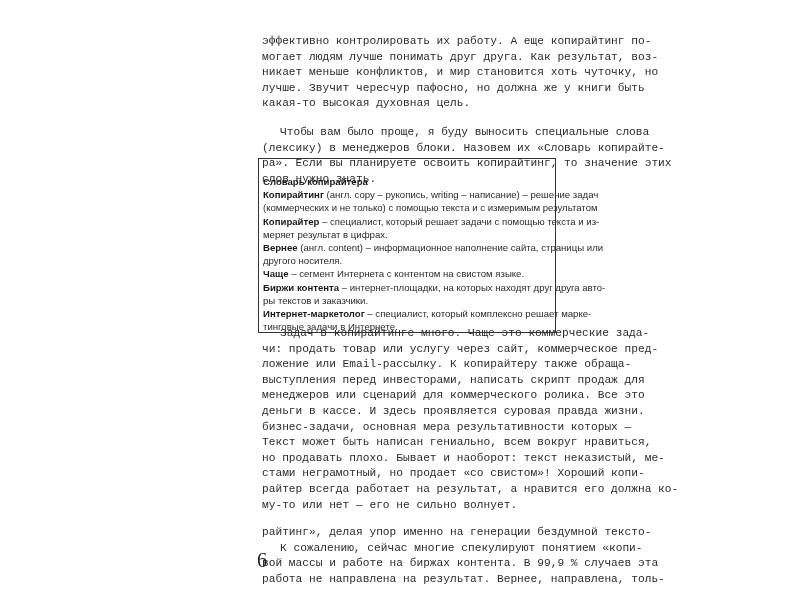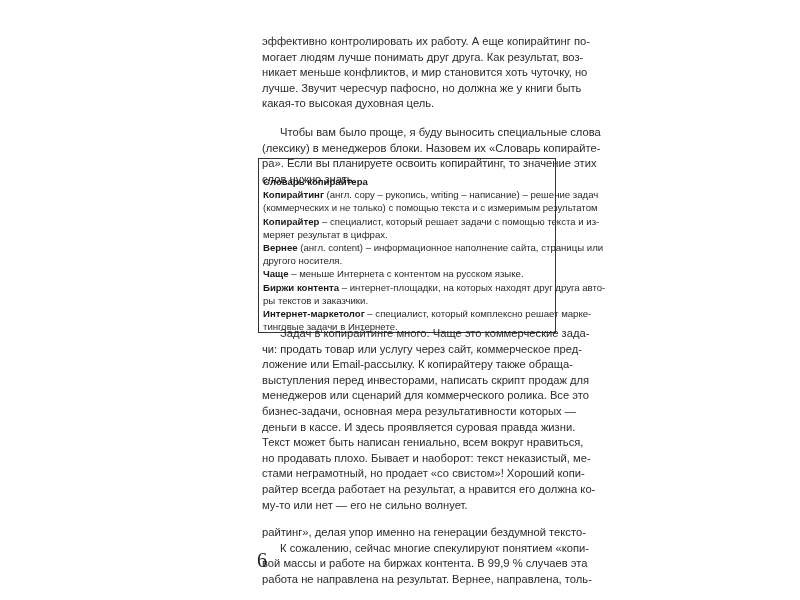--- a/index.html
+++ b/index.html
@@ -1,18 +1,18 @@
 <!DOCTYPE html>
 <html><head>
 <meta charset="utf-8">
 <style>
   html, body { margin:0; padding:0; }
   body { width:800px; height:600px; background:#ffffff; position:relative; overflow:hidden; }
   .page { position:absolute; left:262px; top:34px; width:290px; color:#2b2b2b;
-          font-family:Liberation Sans, sans-serif; }
+          font-family:Liberation Mono, monospace; }
   .p { font-size:11.2px; line-height:15.6px; text-align:justify; margin:0; }
   .p .ln { display:block; text-align:justify; text-align-last:justify; white-space:nowrap; }
   .p .ln.last { text-align-last:left; }
   .indent { padding-left:18px; }
   .gap { height:13px; }
   .box { position:absolute; left:258px; top:158px; width:289px; height:157px;
          border:1.5px solid #333; padding:16px 3px 0 4px; box-sizing:content-box;
          font-family:"Liberation Sans", sans-serif; color:#2a2a2a; }
   .box .ln { display:block; font-size:9.6px; line-height:13.2px; white-space:nowrap;
              text-align:justify; text-align-last:justify; }
@@ -47,38 +47,38 @@
 
   <span class="ln"><b>Копирайтинг</b><span> (англ. copy – рукопись, writing – написание) – решение задач</span></span>
   <span class="ln">(коммерческих и не только) с помощью текста и с измеримым результатом</span>
 
   <span class="ln"><b>Копирайтер</b><span> – специалист, который решает задачи с помощью текста и из-</span></span>
   <span class="ln last">меряет результат в цифрах.</span>
 
   <span class="ln"><b>Вернее</b><span> (англ. content) – информационное наполнение сайта, страницы или</span></span>
   <span class="ln last">другого носителя.</span>
 
-  <span class="ln last"><b>Чаще</b><span> – меньше Интернета с контентом на русском языке.</span></span>
+  <span class="ln last"><b>Чаще</b><span> – сегмент Интернета с контентом на свистом языке.</span></span>
 
   <span class="ln"><b>Биржи контента</b><span> – интернет-площадки, на которых находят друг друга авто-</span></span>
   <span class="ln last">ры текстов и заказчики.</span>
 
   <span class="ln"><b>Интернет-маркетолог</b><span> – специалист, который комплексно решает марке-</span></span>
   <span class="ln last">тинговые задачи в Интернете.</span>
 </div>
 
 <div class="page" style="top:326px;">
   <p class="p">
     <span class="ln indent">Задач в копирайтинге много. Чаще это коммерческие зада-</span>
     <span class="ln">чи: продать товар или услугу через сайт, коммерческое пред-</span>
     <span class="ln">ложение или Email-рассылку. К копирайтеру также обраща-</span>
     <span class="ln">выступления перед инвесторами, написать скрипт продаж для</span>
     <span class="ln">менеджеров или сценарий для коммерческого ролика. Все это</span>
+    <span class="ln">деньги в кассе. И здесь проявляется суровая правда жизни.</span>
     <span class="ln">бизнес-задачи, основная мера результативности которых —</span>
-    <span class="ln">деньги в кассе. И здесь проявляется суровая правда жизни.</span>
     <span class="ln">Текст может быть написан гениально, всем вокруг нравиться,</span>
     <span class="ln">но продавать плохо. Бывает и наоборот: текст неказистый, ме-</span>
     <span class="ln">стами неграмотный, но продает «со свистом»! Хороший копи-</span>
     <span class="ln">райтер всегда работает на результат, а нравится его должна ко-</span>
     <span class="ln last">му-то или нет — его не сильно волнует.</span>
   </p>
   <div class="gap" style="height:12px;"></div>
   <p class="p">
     <span class="ln">райтинг», делая упор именно на генерации бездумной тексто-</span>
     <span class="ln indent">К сожалению, сейчас многие спекулируют понятием «копи-</span>

